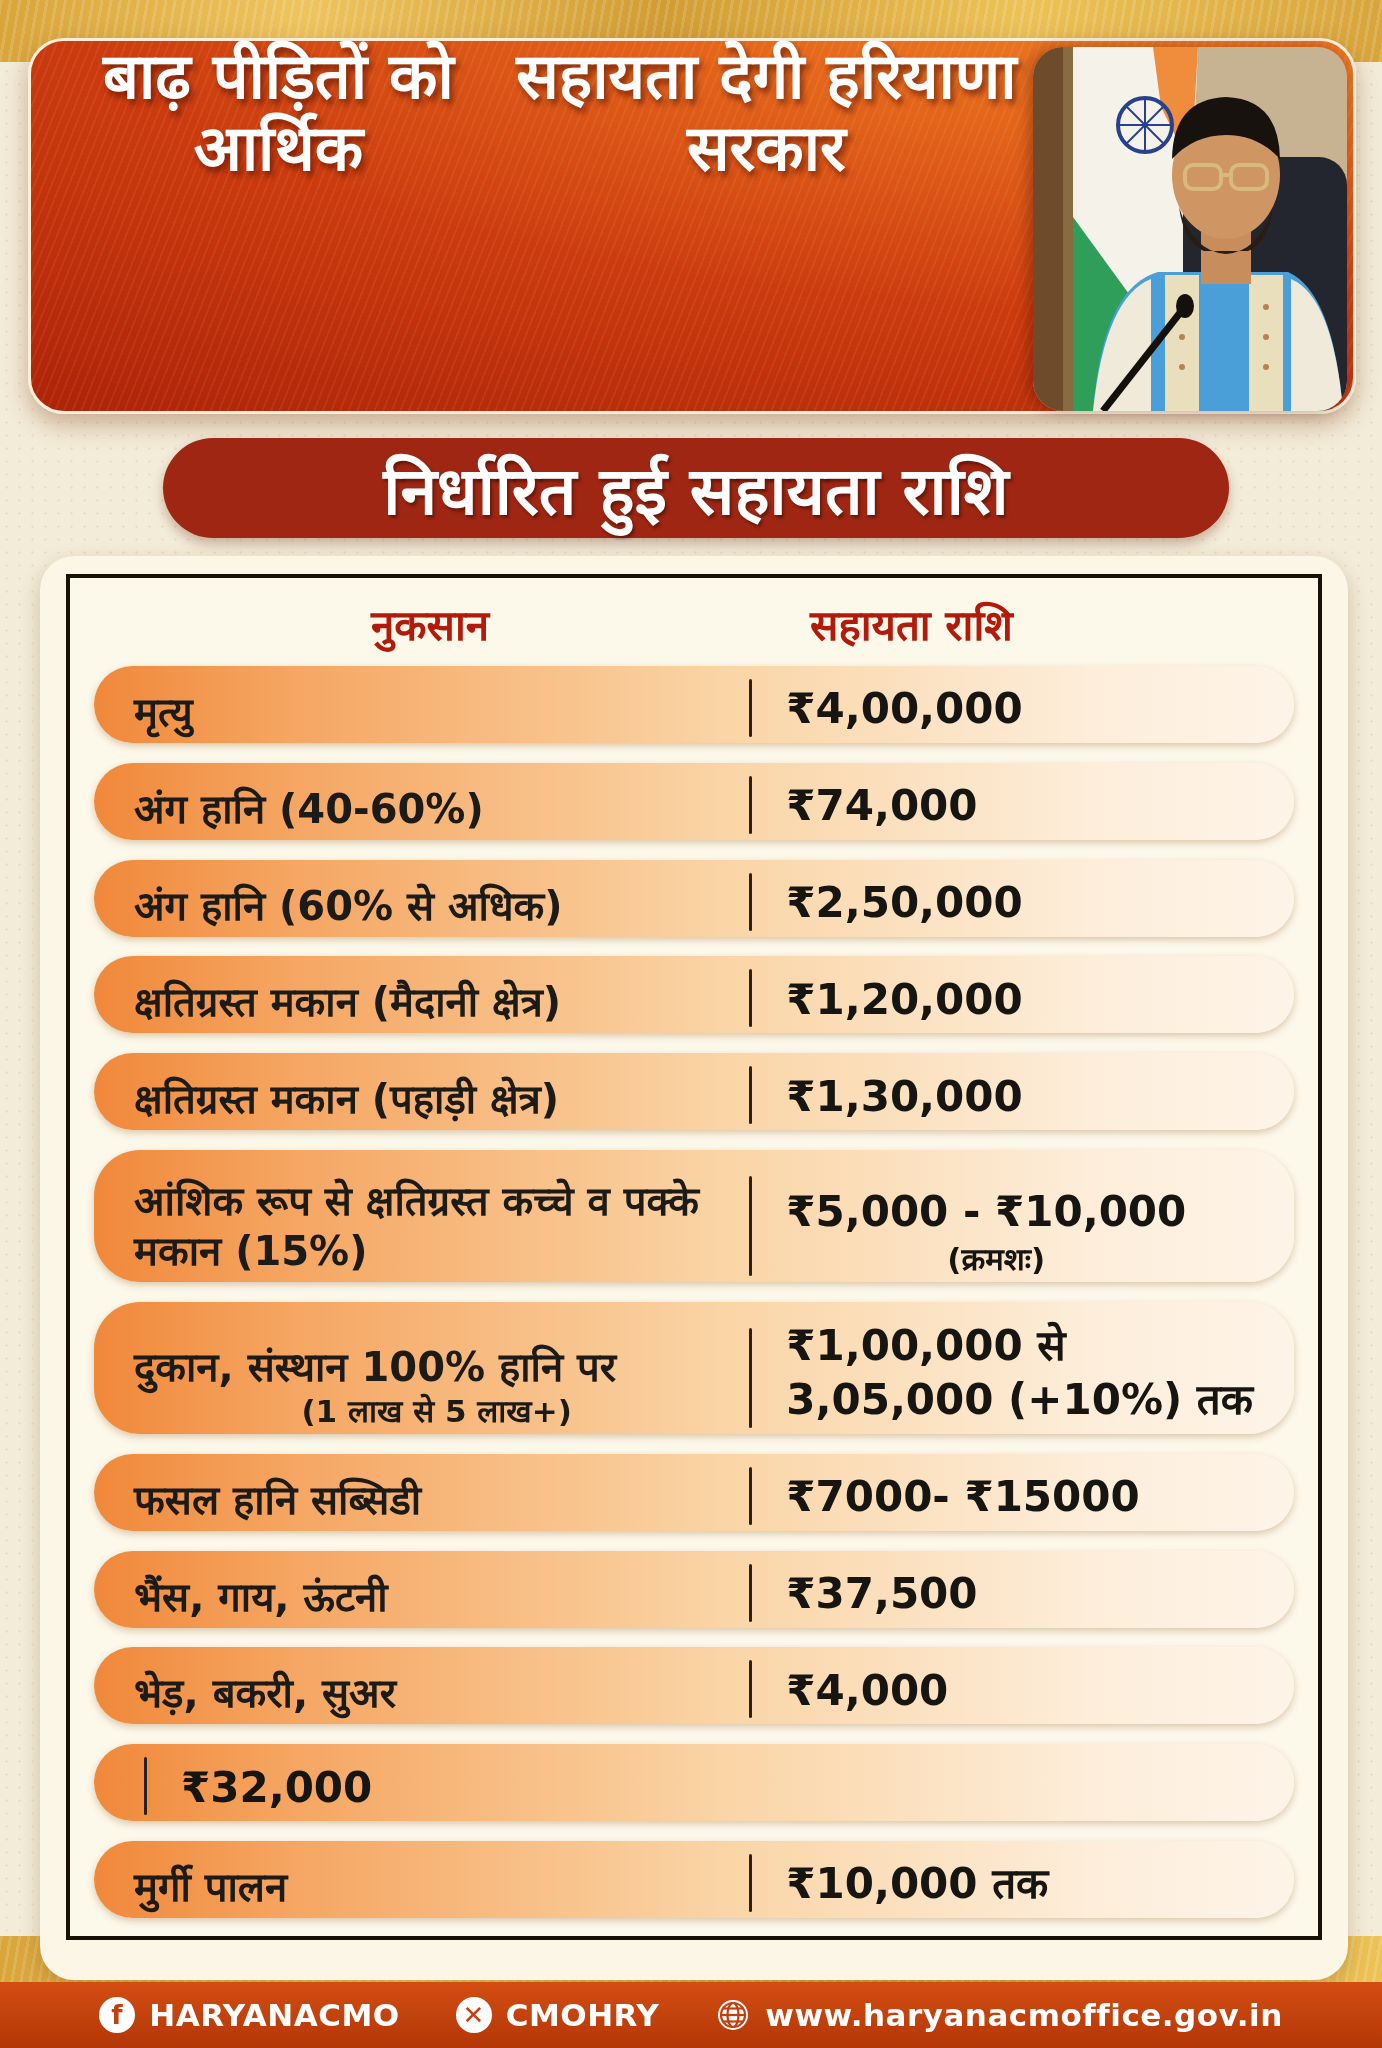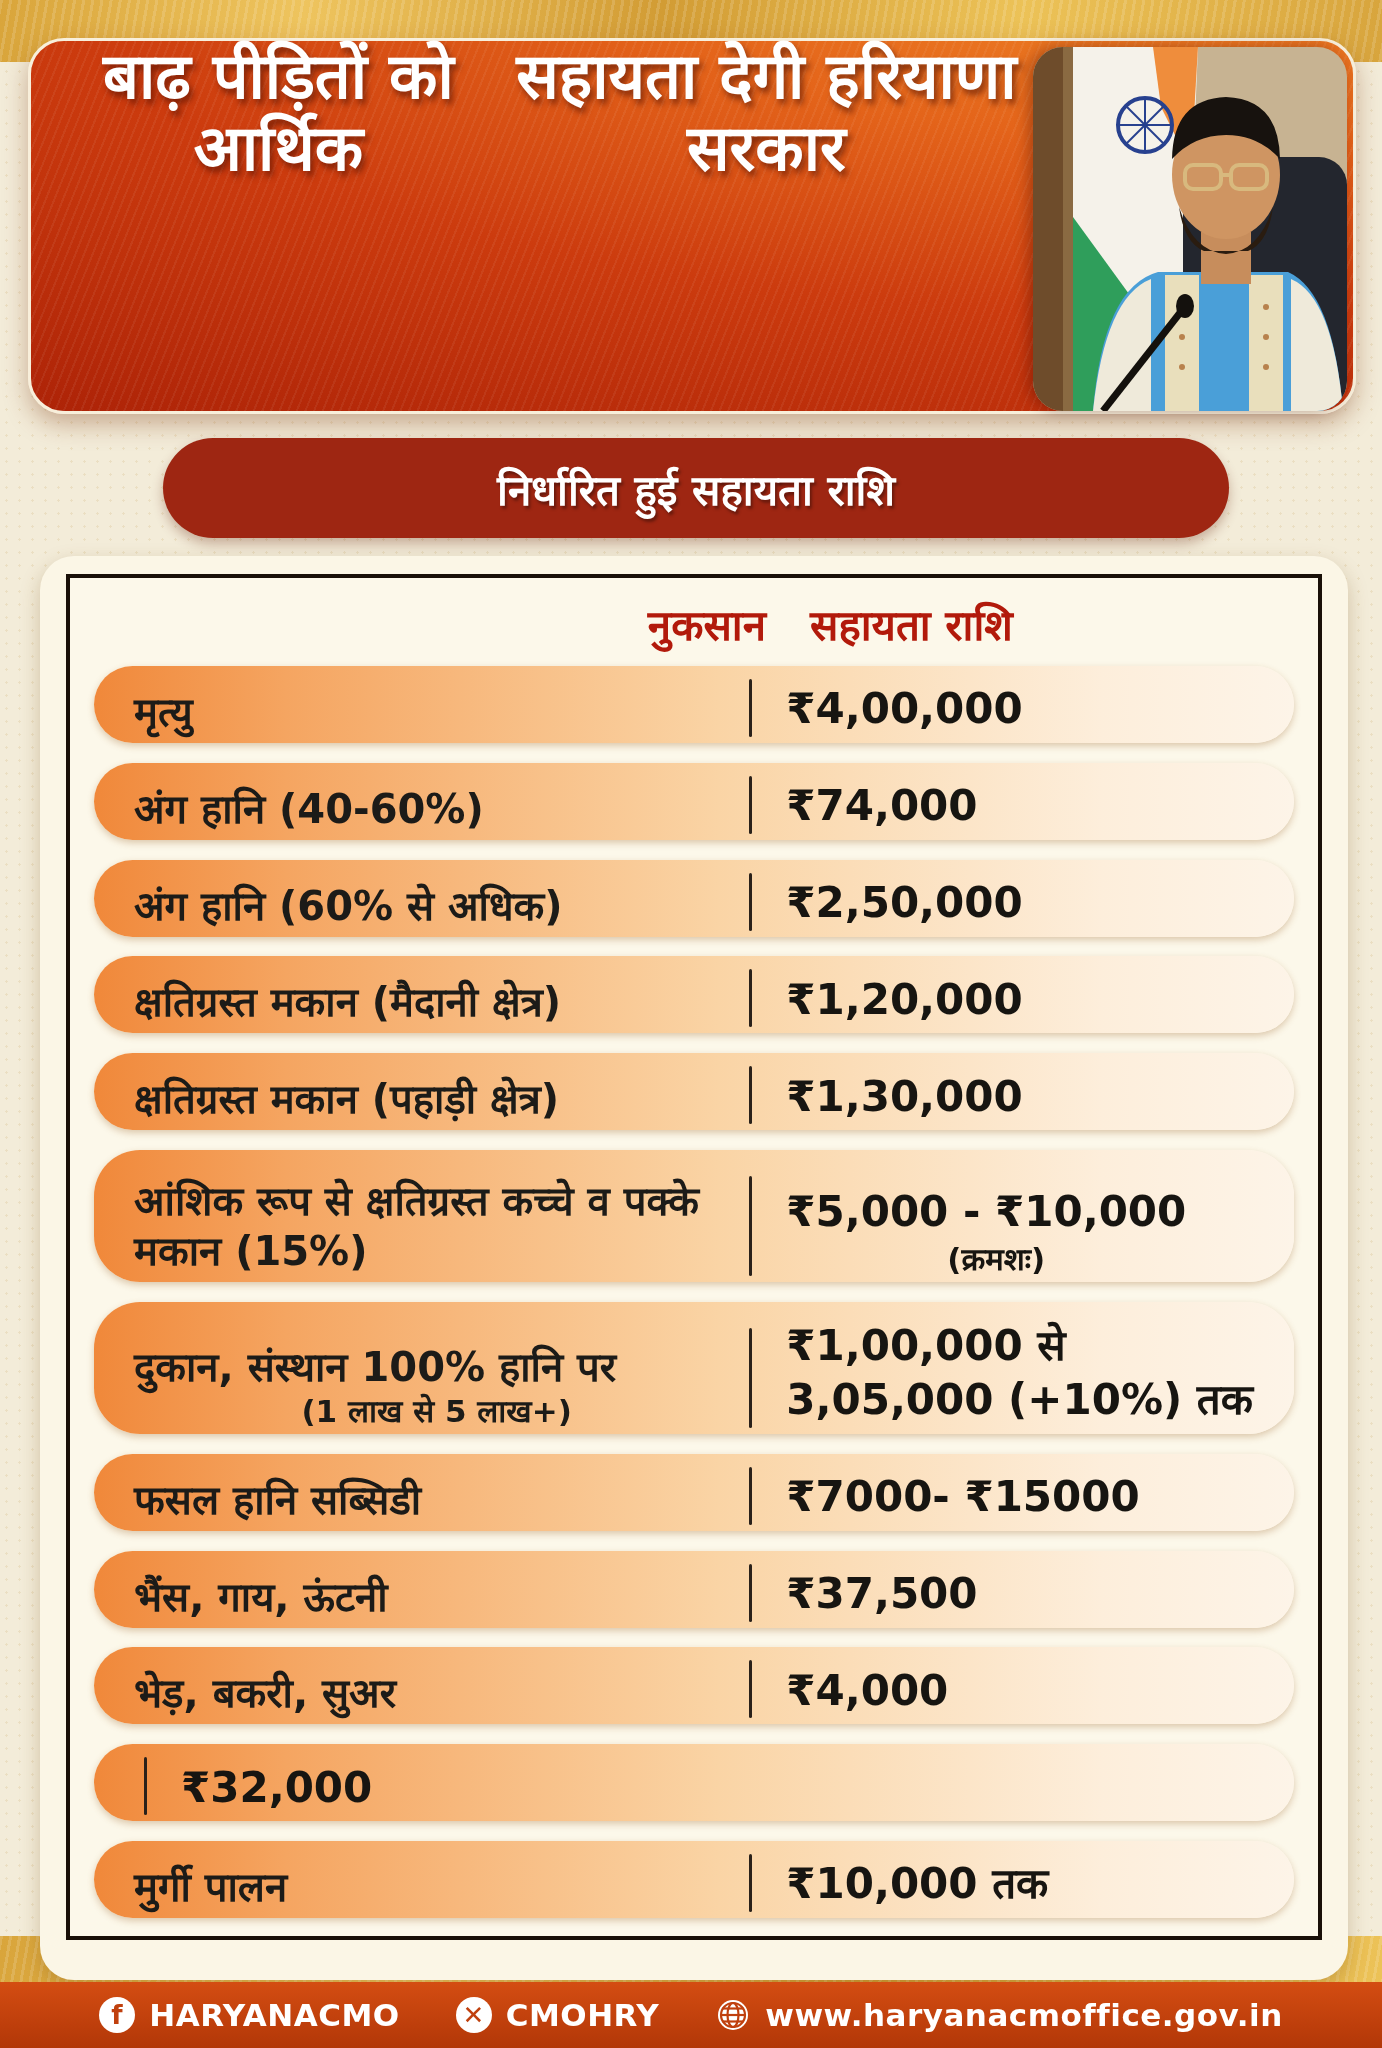--- a/index.html
+++ b/index.html
@@ -43,38 +43,38 @@
   .photo{
     position:absolute;top:6px;right:6px;width:314px;height:364px;
     border-radius:30px;overflow:hidden;z-index:3;
     box-shadow:-4px 0 14px rgba(60,10,0,.35);
   }
   
   .banner{
     position:absolute;left:163px;top:438px;width:1066px;height:100px;
     background:#9e2612;border-radius:54px;
     display:flex;align-items:center;justify-content:center;
-    color:#fff;font-size:42px;font-weight:bold;
+    color:#fff;font-size:66px;font-weight:bold;
     text-shadow:2px 3px 3px rgba(0,0,0,.35);
     box-shadow:0 6px 12px rgba(100,30,5,.3);
   }
   
   .table-card{
     position:absolute;left:40px;top:556px;width:1308px;height:1424px;
     background:#fbf6e6;border-radius:34px;
     box-shadow:0 8px 20px rgba(120,80,20,.28);
   }
   .table-inner{
     position:absolute;left:26px;right:26px;top:18px;bottom:40px;
     border:4px solid #191008;background:#fcf8ea;
     padding:8px 24px 18px 24px;box-sizing:border-box;
     display:flex;flex-direction:column;
   }
   .cols-header{display:flex;align-items:center;height:74px;flex:0 0 auto;}
-  .cols-header .col1{width:56%;text-align:right;}
+  .cols-header .col1{width:56%;text-align:center;}
   .cols-header .col2{flex:1;padding-left:44px;}
   .cols-header span{color:#b21a0b;font-size:42px;font-weight:bold;}
   .rows{display:flex;flex-direction:column;justify-content:space-between;flex:1;margin-top:6px;gap:16px;}
   .row{
     display:flex;align-items:flex-end;min-height:77px;border-radius:46px;
     background:linear-gradient(90deg,#f0883a 0%,#f5a561 16%,#fad4a5 52%,#fdeedb 84%,#fdf4e8 100%);
     box-shadow:0 3px 7px rgba(150,90,30,.3);
     padding:6px 18px 6px 40px;box-sizing:border-box;
   }
   .row.tall{min-height:132px;}

